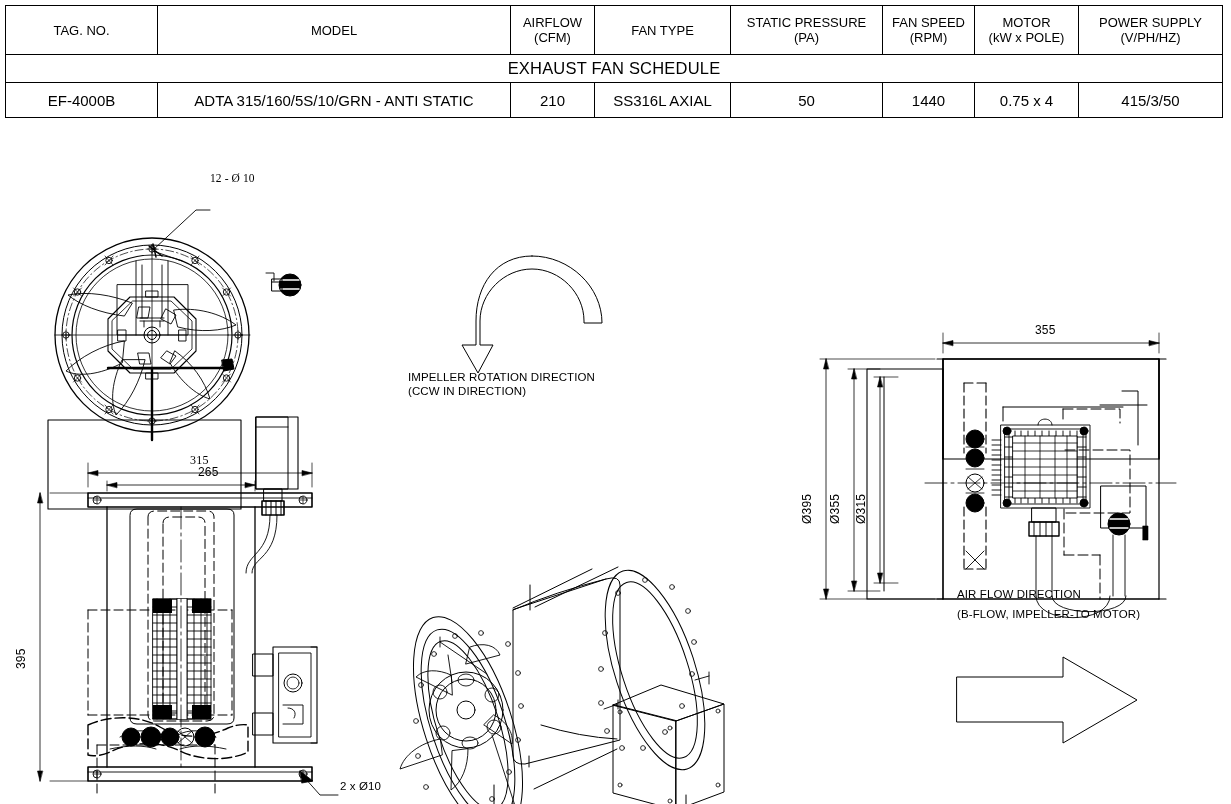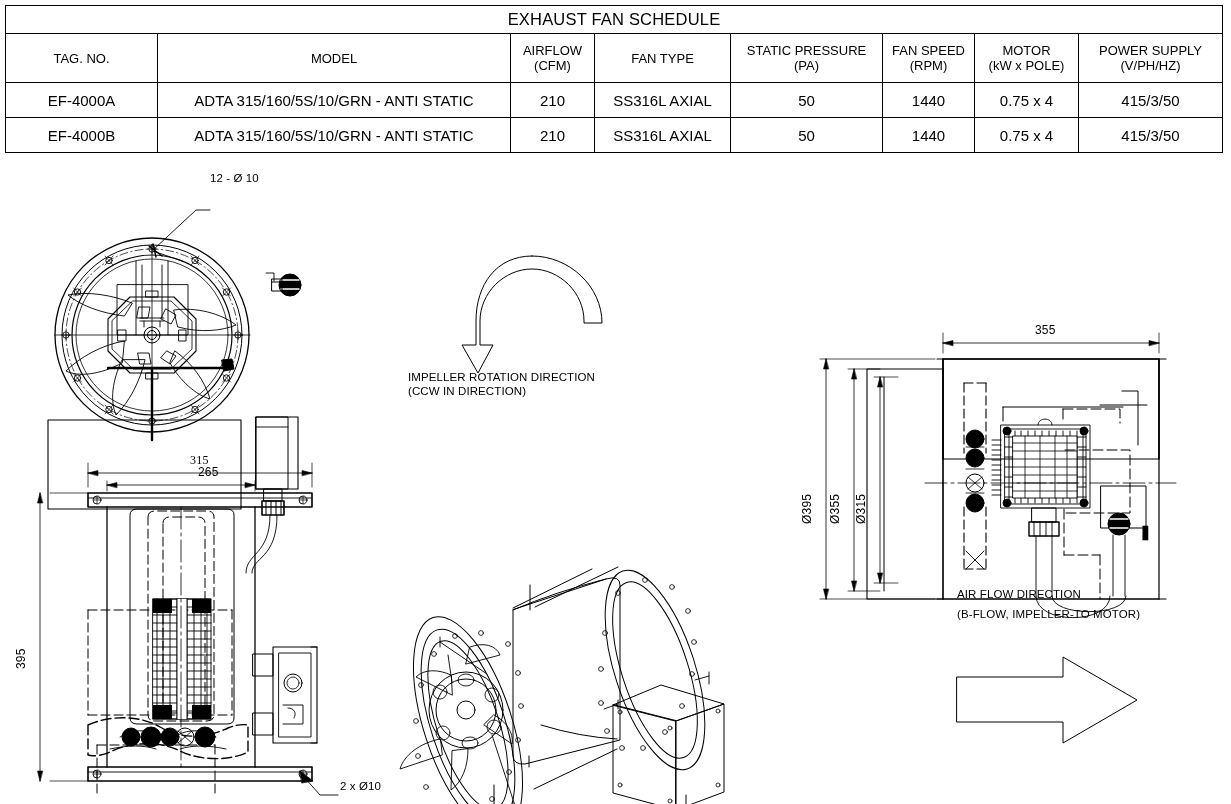--- a/index.html
+++ b/index.html
@@ -46,62 +46,52 @@
       <col style="width:353px">
       <col style="width:84px">
     <col style="width:136px">
       <col style="width:152px">
       <col style="width:92px">
     <col style="width:104px">
       <col style="width:144px">
   </colgroup>
   <tbody>
     <tr>
-      <td class="title-cell" colspan="8">EXHAUST FAN SCHEDULE</td>
+      <td class="hdr">
+        <span>TAG. NO.</span>
+      </td>
+      <td class="hdr">
+        <span>MODEL</span>
+      </td>
+      <td class="hdr">
+        <span class="sub">AIRFLOW</span>
+        <span class="sub">(CFM)</span>
+      </td>
+      <td class="hdr">
+        <span>FAN TYPE</span>
+      </td>
+      <td class="hdr">
+        <span class="sub">STATIC PRESSURE</span>
+        <span class="sub">(PA)</span>
+      </td>
+      <td class="hdr">
+        <span class="sub">FAN SPEED</span>
+        <span class="sub">(RPM)</span>
+      </td>
+      <td class="hdr">
+        <span class="sub">MOTOR</span>
+        <span class="sub">(kW x POLE)</span>
+      </td>
+      <td class="hdr">
+        <span class="sub">POWER SUPPLY</span>
+        <span class="sub">(V/PH/HZ)</span>
+      </td>
     </tr>
     <tr>
-      <td class="hdr">
-        <span>TAG. NO.</span>
-      </td>
-      <td class="hdr">
-        <span>MODEL</span>
-      </td>
-      <td class="hdr">
-        <span class="sub">AIRFLOW</span>
-        <span class="sub">(CFM)</span>
-      </td>
-      <td class="hdr">
-        <span>FAN TYPE</span>
-      </td>
-      <td class="hdr">
-        <span class="sub">STATIC PRESSURE</span>
-        <span class="sub">(PA)</span>
-      </td>
-      <td class="hdr">
-        <span class="sub">FAN SPEED</span>
-        <span class="sub">(RPM)</span>
-      </td>
-      <td class="hdr">
-        <span class="sub">MOTOR</span>
-        <span class="sub">(kW x POLE)</span>
-      </td>
-      <td class="hdr">
-        <span class="sub">POWER SUPPLY</span>
-        <span class="sub">(V/PH/HZ)</span>
-      </td>
-    </tr>
-    <tr class="row">
-      <td>EF-4000A</td>
-      <td>ADTA 315/160/5S/10/GRN - ANTI STATIC</td>
-      <td>210</td>
-      <td>SS316L AXIAL</td>
-      <td>50</td>
-      <td>1440</td>
-      <td>0.75 x 4</td>
-      <td>415/3/50</td>
+      <td class="title-cell" colspan="8">EXHAUST FAN SCHEDULE</td>
     </tr>
     <tr class="row">
       <td>EF-4000B</td>
       <td>ADTA 315/160/5S/10/GRN - ANTI STATIC</td>
       <td>210</td>
       <td>SS316L AXIAL</td>
       <td>50</td>
       <td>1440</td>
       <td>0.75 x 4</td>
       <td>415/3/50</td>
@@ -556,21 +546,21 @@
     <path d="M424 711 L437 723 L508 693 L494 683 Z" stroke-width="1"></path>
     <path d="M494 683 L494 630" stroke-width="1"></path>
     <path d="M437 723 L437 733 L520 702 L508 693" stroke-width="1"></path>
     <path d="M608 653 L608 687 L622 697 L622 661 Z" stroke-width="1"></path>
     <path d="M608 687 L622 697 L700 672 L686 661 Z" stroke-width="1"></path>
     <path d="M686 661 L686 640" stroke-width="1"></path>
   </g>
 
 </svg>
 
-<div class="note" style="left:210px;top:16px;">12 - Ø 10</div>
+<div class="note" style="left:210px;top:16px;font-family:Liberation Serif, serif;">12 - Ø 10</div>
 
 <div class="note" style="left:408px;top:215px;">IMPELLER ROTATION DIRECTION</div>
 <div class="note" style="left:408px;top:229px;">(CCW IN DIRECTION)</div>
 
 <div class="note" style="left:957px;top:432px;">AIR FLOW DIRECTION</div>
 <div class="note" style="left:957px;top:446px;margin-top:6px;">(B-FLOW, IMPELLER-TO MOTOR)</div>
 
 <div class="dim" style="left:1035px;top:168px;">355</div>
 <div class="dim vert" style="left:814px;top:355px;">Ø395</div>
 <div class="dim vert" style="left:842px;top:355px;">Ø355</div>

